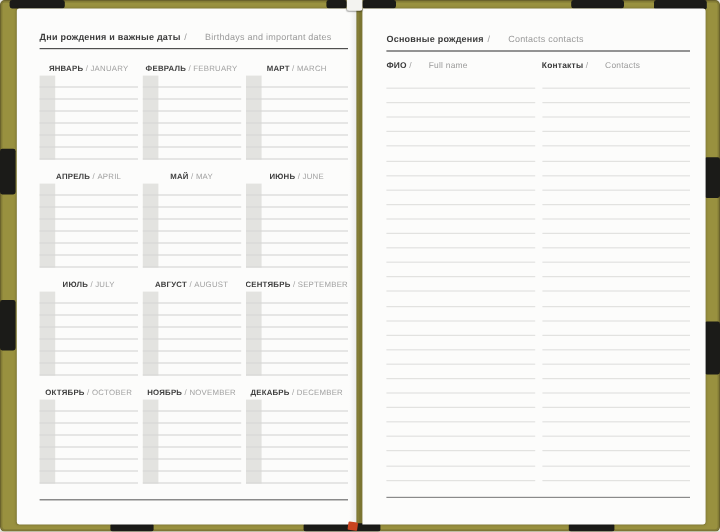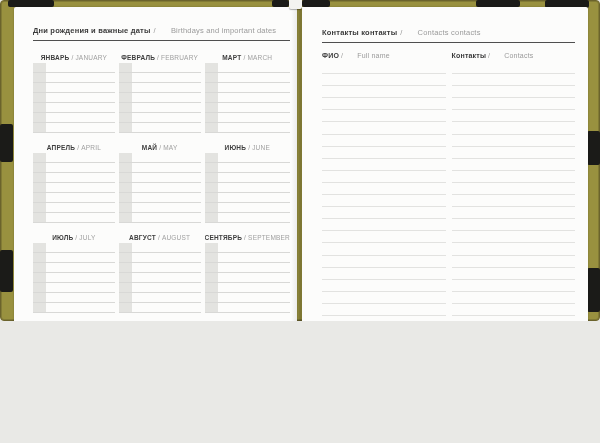--- a/index.html
+++ b/index.html
@@ -1,16 +1,16 @@
 <!DOCTYPE html>
 <html><head>
 <meta charset="utf-8">
 <style>
   html,body{margin:0;padding:0;background:#e9e9e6;}
-  .stage{position:relative;width:600px;height:321px;overflow:hidden;font-family:"Liberation Sans","DejaVu Sans",sans-serif;}
+  .stage{position:relative;width:600px;height:443px;overflow:hidden;font-family:"Liberation Sans","DejaVu Sans",sans-serif;}
   
   .cover{position:absolute;inset:0;background:#99913f;border:1px solid #6b632c;border-radius:4px;box-shadow:inset 0 0 0 1px rgba(0,0,0,0.15);}
   .patch{position:absolute;background:#1b1b18;border-radius:2px;}
   
   .page{position:absolute;top:7px;height:430px;background:#fcfcfb;box-shadow:0 0 2px rgba(0,0,0,0.25);}
   .page-left{left:14px;width:283px;border-radius:2px 0 0 2px;}
   .page-right{left:302px;width:286px;border-radius:0 2px 2px 0;}
   .spine{position:absolute;top:7px;left:291px;width:18px;height:430px;
     background:linear-gradient(90deg,rgba(0,0,0,0) 0%,rgba(0,0,0,0.08) 40%,rgba(0,0,0,0.20) 50%,rgba(0,0,0,0.07) 62%,rgba(0,0,0,0) 100%);}
   .band-top{position:absolute;left:289px;top:0;width:13px;height:9px;background:#f3f3f0;border-radius:0 0 2px 2px;box-shadow:0 1px 1px rgba(0,0,0,0.3);}
@@ -303,21 +303,21 @@
         </div>
     </div>
     <div class="lp-bottom-rule"></div>
   </div>
 
   <div class="spine"></div>
 
   <div class="page page-right">
     <div class="rp-content">
       <div class="page-title">
-        <span class="t-ru">Контакты контакты</span>
+        <span class="t-ru">Основные рождения</span>
         <span class="t-sep">/</span>
         <span class="t-en">Contacts contacts</span>
       </div>
       <div class="contact-headers">
         <div class="contact-header">
           <span class="t-ru">ФИО</span>
           <span class="t-sep">/</span>
           <span class="t-en">Full name</span>
         </div>
         <div class="contact-header">

